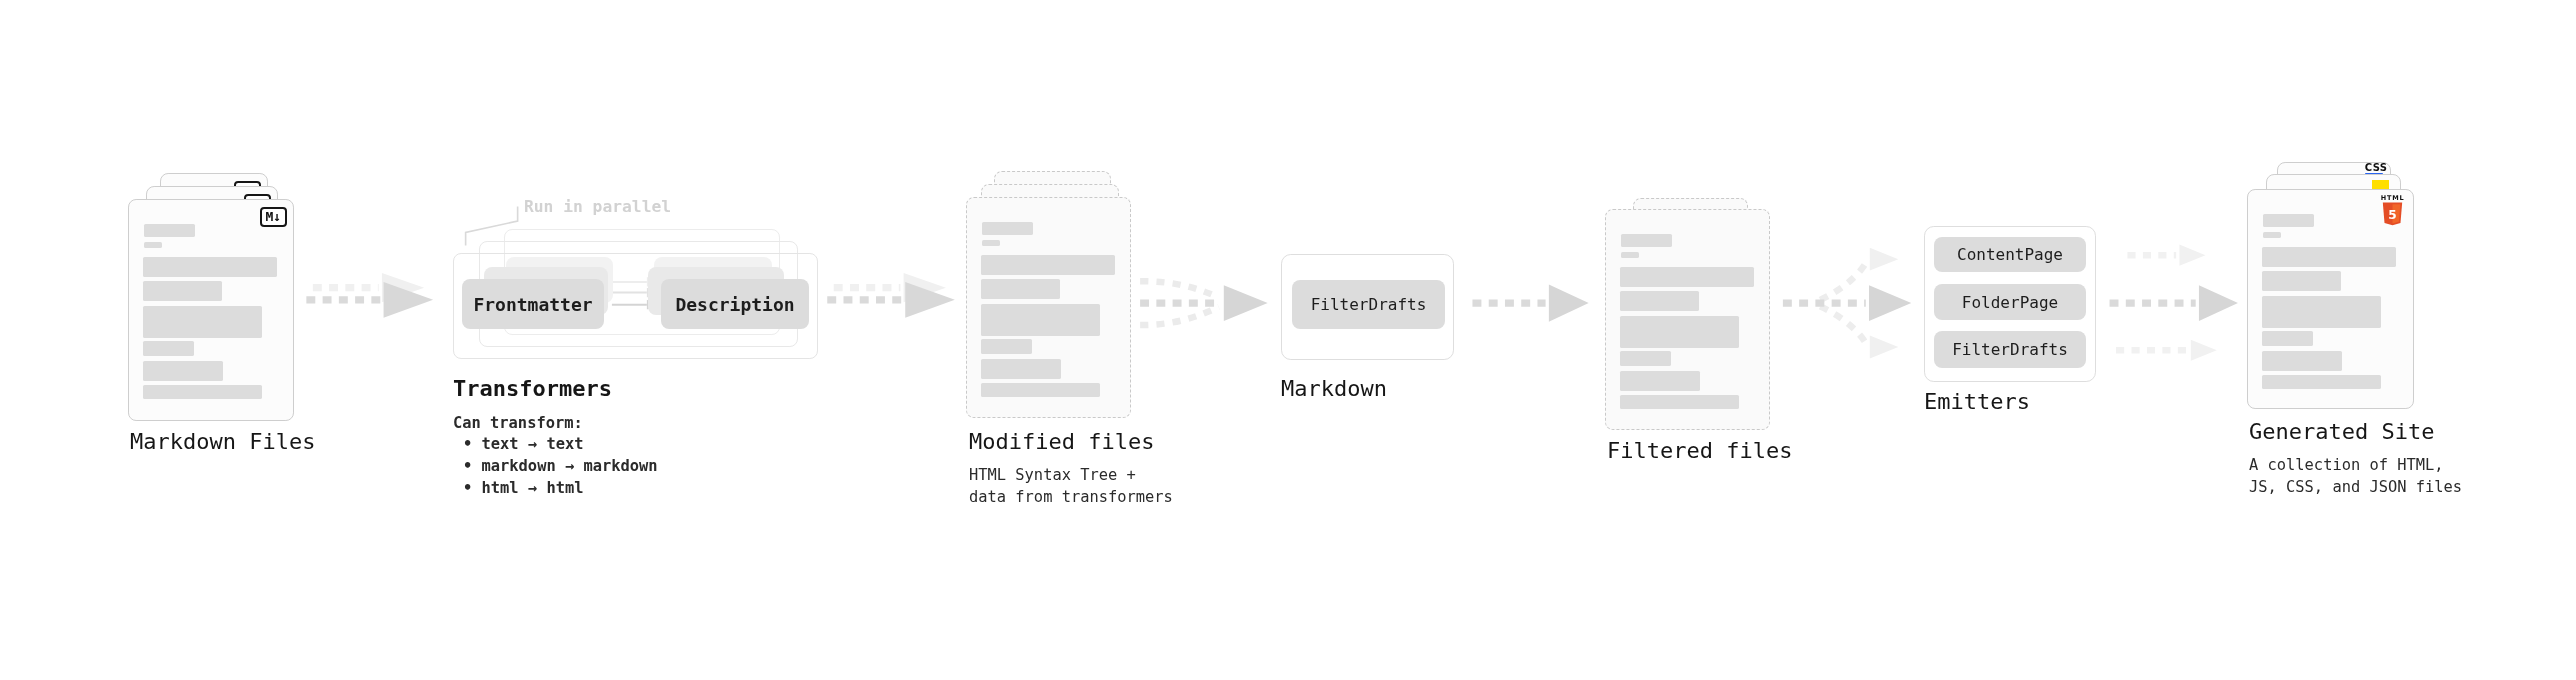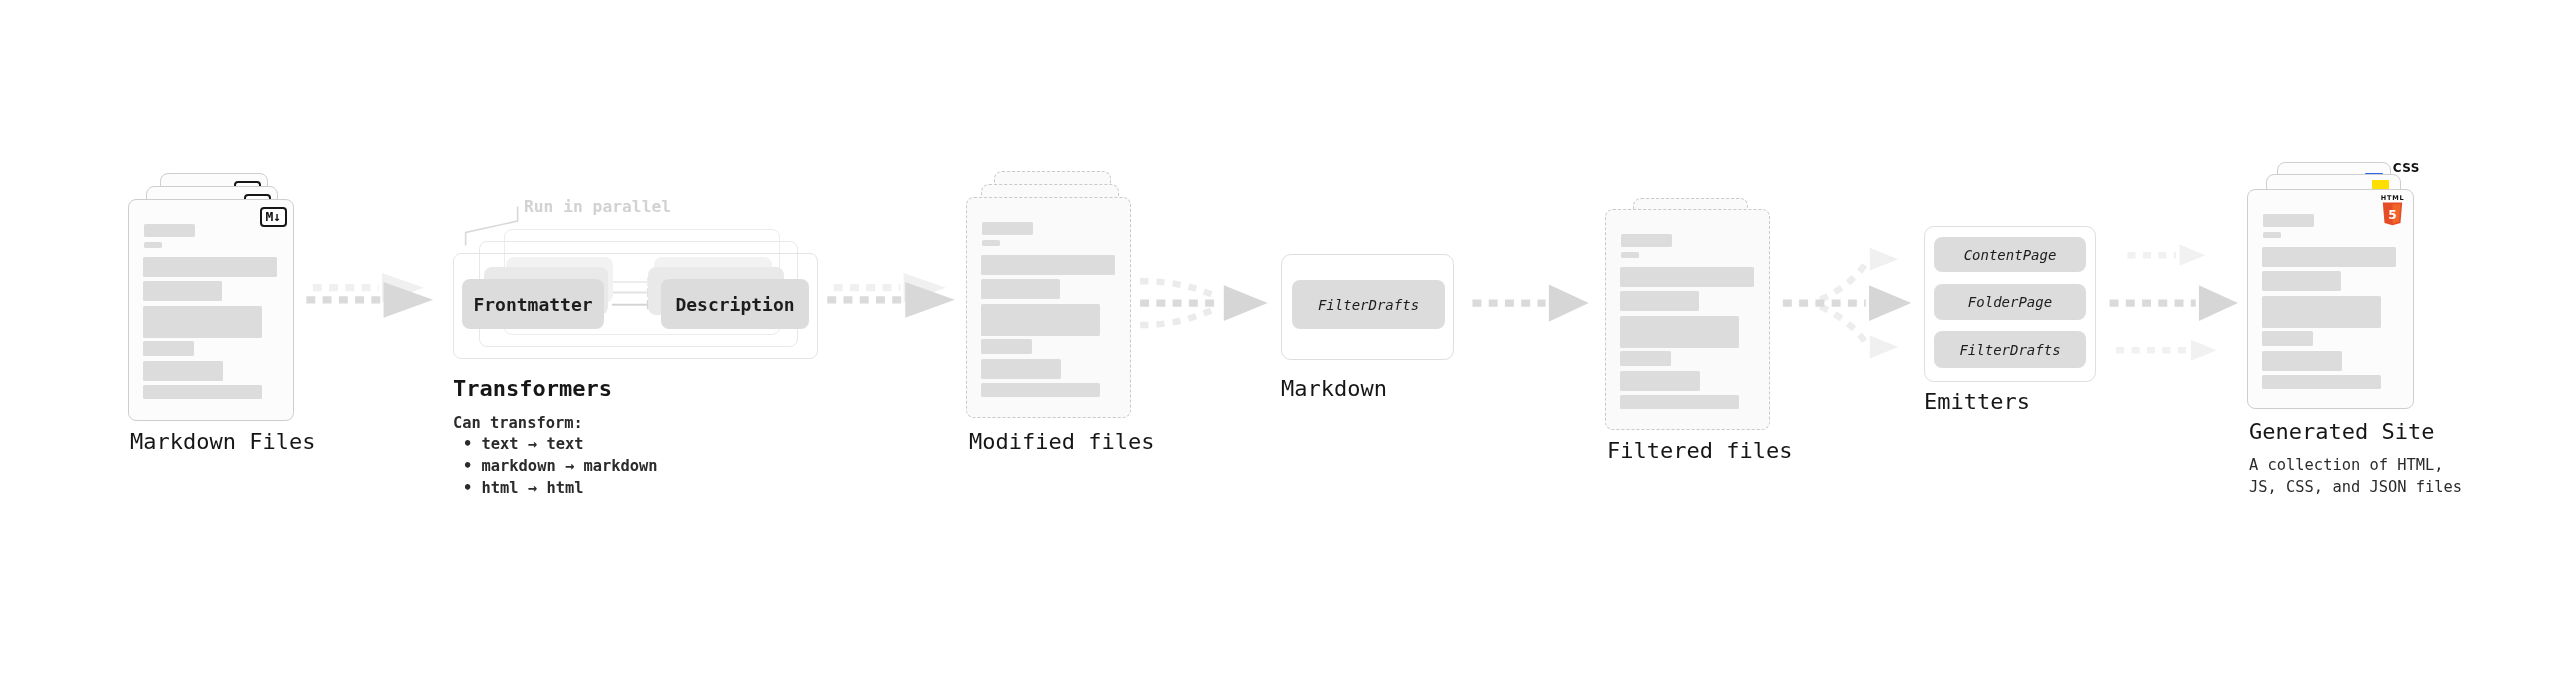--- a/index.html
+++ b/index.html
@@ -12,36 +12,36 @@
   .card{position:absolute;background:#fcfcfc;border:1.6px solid #cecece;border-radius:8.1px;box-sizing:border-box;}
   .card.dashed{background:#fafafa;border:1.6px dashed #c9c9c9;}
   .badge-md{position:absolute;top:6.5px;right:6.5px;border:2.4px solid #161616;border-radius:4.1px;background:#fff;
             color:#111;font-weight:bold;font-size:13px;line-height:16.3px;padding:0 3.3px;white-space:nowrap;}
   .skeleton{position:absolute;left:0;top:0;right:0;bottom:0;overflow:hidden;}
   .skeleton-bar{position:absolute;background:#dcdcdc;border-radius:1.6px;}
 
   
   .pill{position:absolute;background:#dcdcdc;border-radius:8.1px;display:flex;align-items:center;
         justify-content:center;color:#1d1d1d;font-size:18px;white-space:nowrap;}
-  .pill.small{font-size:14px;font-style:italic;}
+  .pill.small{font-size:16px;}
   .pill.g1{background:#e9e9e9;}
   .pill.g2{background:#f2f2f2;}
   .tf-container{position:absolute;border:1.6px solid #e4e4e4;border-radius:8.1px;box-sizing:border-box;}
   .holder-box{position:absolute;border:1.6px solid #dedede;border-radius:9.8px;background:#fff;box-sizing:border-box;}
 
   
   .title{position:absolute;font-size:22px;line-height:24.4px;color:#161616;white-space:nowrap;}
   .note{position:absolute;font-size:15.4px;line-height:22px;color:#2b2b2b;white-space:nowrap;}
   .bullets{position:absolute;font-size:15.4px;line-height:22px;color:#2b2b2b;white-space:nowrap;}
   .annotation{position:absolute;font-size:16.3px;color:#d2d2d2;white-space:nowrap;}
 
   
   .css-badge{position:absolute;top:2.4px;right:7.3px;width:18px;text-align:center;}
-  .css-badge .css-word{font-size:12px;font-weight:bold;line-height:6.5px;color:#111;
-                       font-family:"DejaVu Sans","Liberation Sans",sans-serif;letter-spacing:0.4px;margin-left:28px;}
+  .css-badge .css-word{font-size:10px;font-weight:bold;line-height:6.5px;color:#111;
+                       font-family:"DejaVu Sans","Liberation Sans",sans-serif;letter-spacing:0.4px;}
   .css-badge .css-bar{height:3.3px;background:#2965f1;margin-top:0.8px;border-radius:0.8px;}
   .js-badge{position:absolute;top:4.9px;right:10.6px;width:17px;height:10.6px;background:#ffdf00;}
   .html5-logo{position:absolute;top:4.1px;right:8.1px;width:24.4px;text-align:center;}
   .html5-word{font-size:6.5px;font-weight:bold;line-height:8.1px;color:#111;letter-spacing:0.8px;
               font-family:"DejaVu Sans","Liberation Sans",sans-serif;}
 </style>
 </head>
 <body>
 
 <div class="canvas">
@@ -159,20 +159,24 @@
           <div class="skeleton-bar" style="left: 14.6px; top: 42px; width: 18px; height: 5.7px;"></div>
           <div class="skeleton-bar" style="left: 14px; top: 57px; width: 134px; height: 20.3px;"></div>
           <div class="skeleton-bar" style="left: 14px; top: 81px; width: 79px; height: 19.5px;"></div>
           <div class="skeleton-bar" style="left: 14px; top: 106px; width: 119px; height: 32px;"></div>
           <div class="skeleton-bar" style="left: 14px; top: 141px; width: 51px; height: 14.6px;"></div>
           <div class="skeleton-bar" style="left: 14px; top: 161px; width: 80px; height: 20.3px;"></div>
           <div class="skeleton-bar" style="left: 14px; top: 185px; width: 119px; height: 14px;"></div>
         </div>
     </div>
     <div class="title" style="left:969px;top:430px;">Modified files</div>
+    <div class="note" style="left:969px;top:464px;">
+      <div>HTML Syntax Tree +</div>
+      <div>data from transformers</div>
+    </div>
   </div>
 
   <div class="stage" style="left:0;top:0;width:1544px;height:528px;">
     <div class="holder-box" style="left:1281px;top:254px;width:173px;height:106px;"></div>
     <div class="pill small" style="left:1292px;top:280px;width:153px;height:49px;">FilterDrafts</div>
     <div class="title" style="left:1281px;top:377px;">Markdown</div>
   </div>
 
   <div class="stage" style="left:0;top:12px;width:1869px;height:528px;">
     <div class="card dashed" style="left:1633px;top:186px;width:115px;height:65px;"></div>

